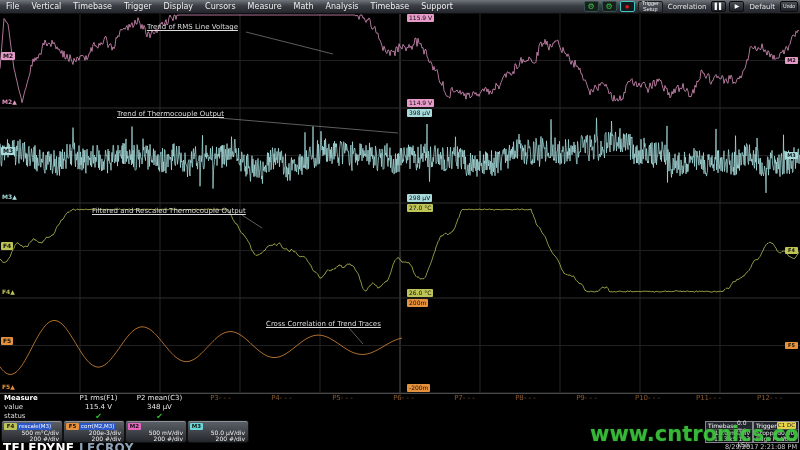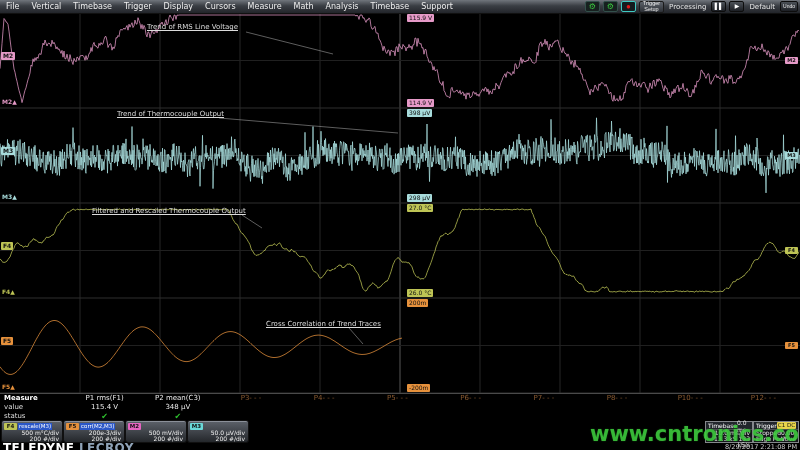--- a/index.html
+++ b/index.html
@@ -92,21 +92,21 @@
         <span class="menu-item">Support</span>
       </div>
     <div class="menubar-right">
       <button class="tb-icon">⚙</button>
       <button class="tb-icon">⚙</button>
       <button class="tb-icon record">●</button>
       <button class="trig-setup">
         <span>Trigger</span>
         <span>Setup</span>
       </button>
-      <span class="processing">Processing</span>
+      <span class="processing">Correlation</span>
       <button class="pp">▌▌</button>
       <button class="pp">▶</button>
       <span class="default-lbl">Default</span>
       <button class="undo-btn">Undo</button>
     </div>
   </div>
 
   <svg id="plot" xmlns="http://www.w3.org/2000/svg">
       <line x1="80" y1="13" x2="80" y2="393" stroke="#262626" stroke-width="1" opacity="1"></line>
       <line x1="160" y1="13" x2="160" y2="393" stroke="#262626" stroke-width="1" opacity="1"></line>
@@ -203,21 +203,31 @@
           <div class="mh dim">P7- - -</div>
           <div class="mv"></div>
           <div class="ms"></div>
         </div>
         <div class="m-col">
           <div class="mh dim">P8- - -</div>
           <div class="mv"></div>
           <div class="ms"></div>
         </div>
         <div class="m-col">
+          <div class="mh dim">P9- - -</div>
+          <div class="mv"></div>
+          <div class="ms"></div>
+        </div>
+        <div class="m-col">
           <div class="mh dim">P10- - -</div>
+          <div class="mv"></div>
+          <div class="ms"></div>
+        </div>
+        <div class="m-col">
+          <div class="mh dim">P11- - -</div>
           <div class="mv"></div>
           <div class="ms"></div>
         </div>
         <div class="m-col">
           <div class="mh dim">P12- - -</div>
           <div class="mv"></div>
           <div class="ms"></div>
         </div>
       </div>
   </div>

